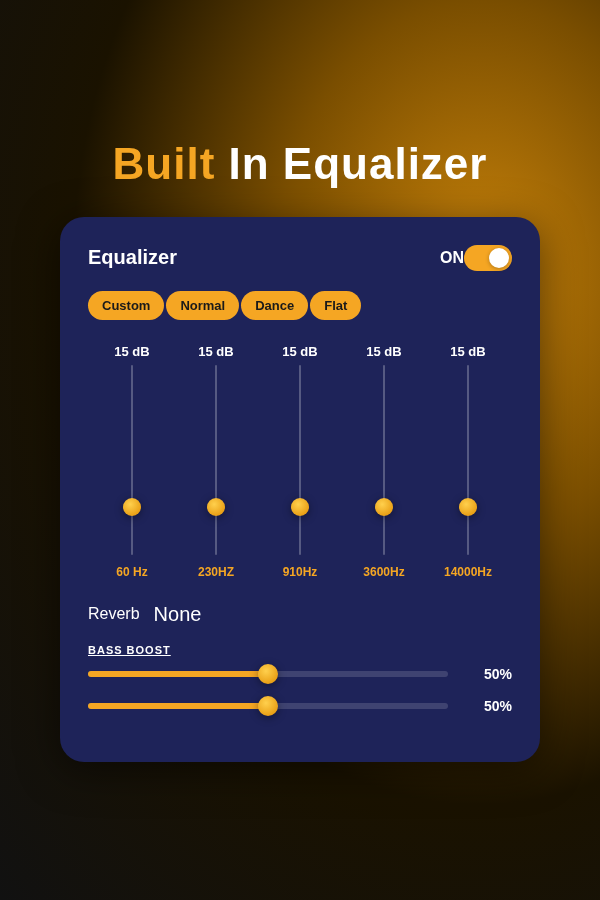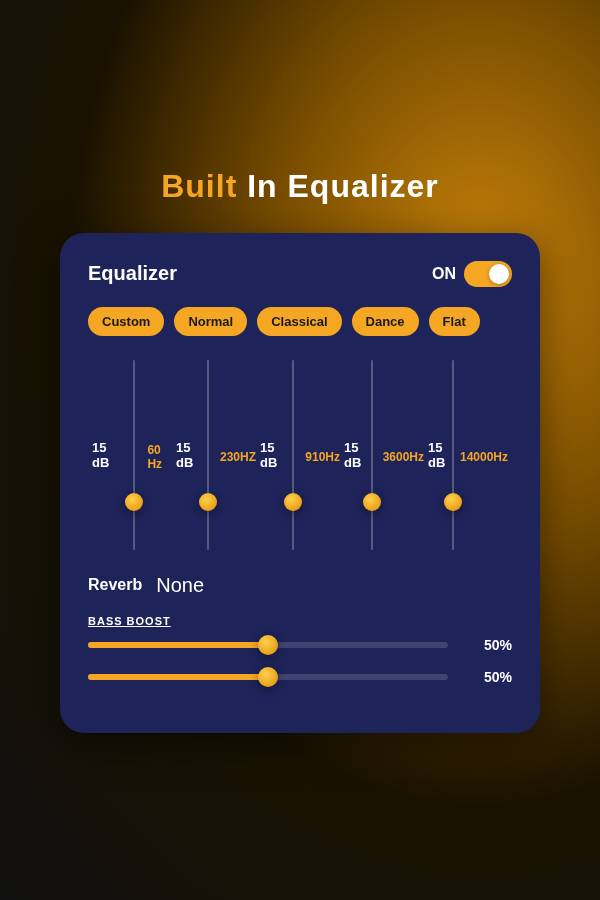--- a/index.html
+++ b/index.html
@@ -28,21 +28,21 @@
       z-index: 1;
       width: 100%;
       height: 100%;
       display: flex;
       flex-direction: column;
       align-items: center;
       justify-content: center;
     }
 
     .page-title {
-      font-size: 32px;
+      font-size: 44px;
       font-weight: 900;
       color: #ffffff;
       margin-bottom: 28px;
       letter-spacing: 1px;
     }
 
     .page-title span.highlight {
       color: #f5a623;
     }
 
@@ -64,21 +64,20 @@
 
     .eq-label {
       font-size: 20px;
       font-weight: 800;
       color: #ffffff;
     }
 
     .on-toggle {
       display: flex;
       align-items: center;
-      gap: 8px;
     }
 
     .on-text {
       color: #ffffff;
       font-size: 16px;
       font-weight: 700;
     }
 
     .toggle-track {
       width: 48px;
@@ -96,21 +95,21 @@
       width: 20px;
       height: 20px;
       background: #fff;
       border-radius: 50%;
       box-shadow: 0 1px 4px rgba(0,0,0,0.3);
     }
 
     
     .presets {
       display: flex;
-      gap: 10px;
+      gap: 2px;
       margin-bottom: 24px;
       flex-wrap: nowrap;
     }
 
     .preset-btn {
       background: #f5a623;
       color: #1a1a1a;
       border: none;
       border-radius: 20px;
       padding: 7px 14px;
@@ -124,21 +123,21 @@
     .sliders-row {
       display: flex;
       justify-content: space-between;
       align-items: flex-start;
       margin-bottom: 24px;
       padding: 0 4px;
     }
 
     .slider-col {
       display: flex;
-      flex-direction: row;
+      flex-direction: column;
       align-items: center;
       gap: 6px;
       width: 80px;
     }
 
     .db-label {
       color: #ffffff;
       font-size: 13px;
       font-weight: 600;
     }
@@ -186,21 +185,21 @@
     .reverb-row {
       display: flex;
       align-items: center;
       gap: 14px;
       margin-bottom: 18px;
     }
 
     .reverb-label {
       color: #ffffff;
       font-size: 16px;
-      font-weight: 700;
+      font-weight: 400;
     }
 
     .reverb-value {
       color: #ffffff;
       font-size: 20px;
       font-weight: 400;
     }
 
     
     .h-slider-section {
@@ -284,21 +283,20 @@
         <span class="on-text">ON</span>
         <div class="toggle-track">
           <div class="toggle-thumb"></div>
         </div>
       </div>
     </div>
 
     <div class="presets">
       <button class="preset-btn">Custom</button>
       <button class="preset-btn">Normal</button>
-      <button class="preset-btn">Classical</button>
       <button class="preset-btn">Dance</button>
       <button class="preset-btn">Flat</button>
     </div>
 
     <div class="sliders-row">
 
       <div class="slider-col">
         <span class="db-label">15 dB</span>
         <div class="v-slider-container">
           <div class="v-track"></div>

